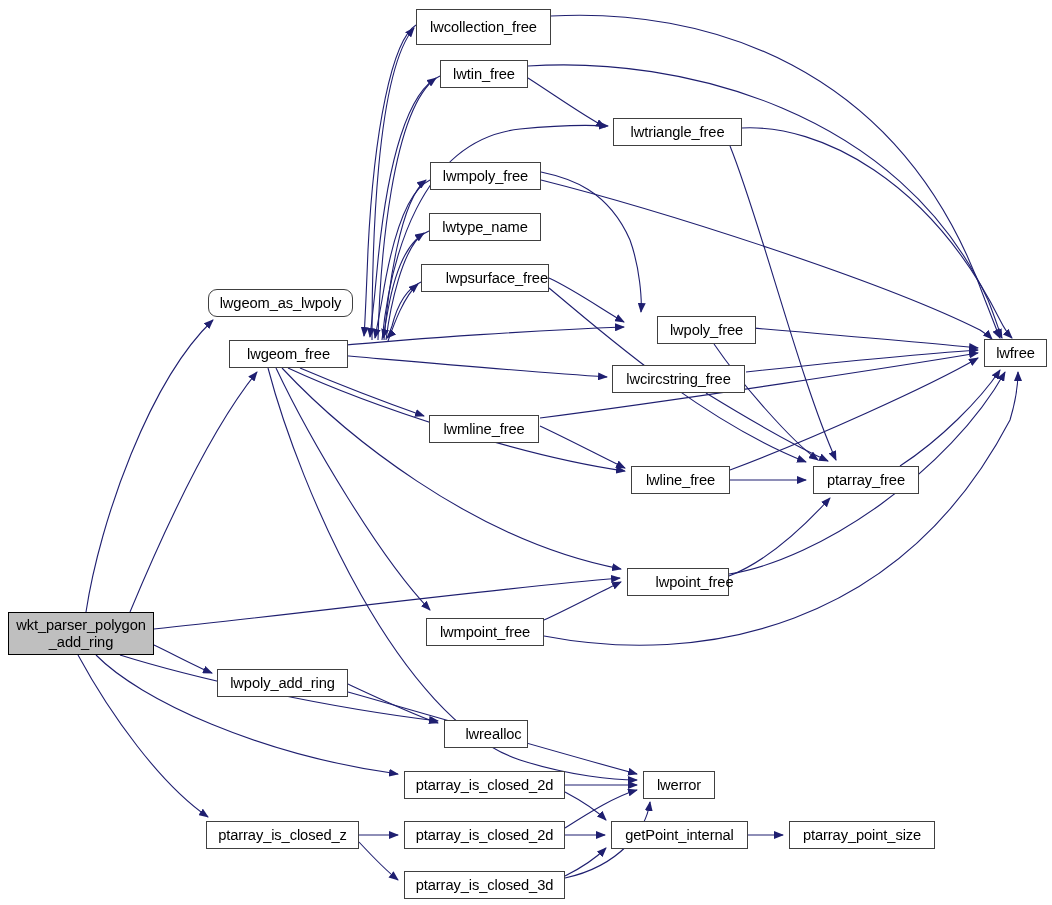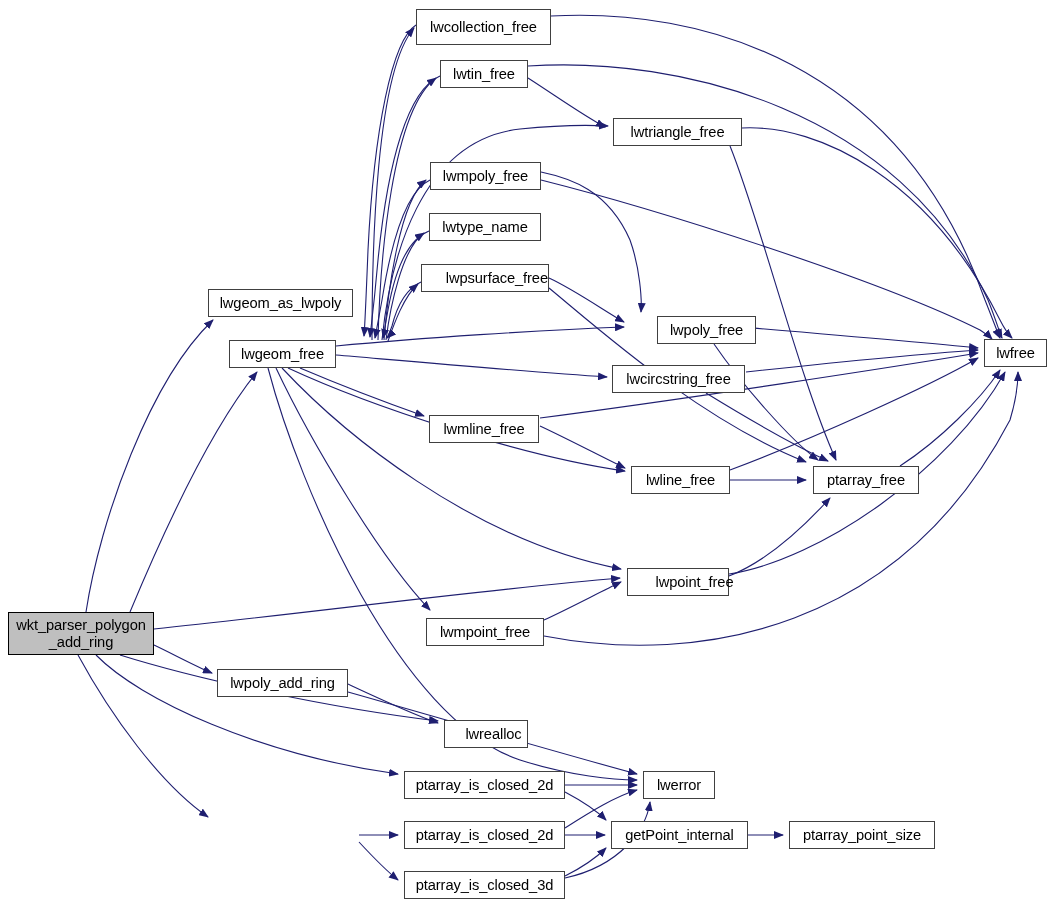--- a/index.html
+++ b/index.html
@@ -124,39 +124,40 @@
         <path d="M565,835 L605,835" fill="none" stroke="#1f1f70" stroke-width="1.1" marker-end="url(#arrow)"></path>
         <path d="M565,878 C620,866 646,830 650,802" fill="none" stroke="#1f1f70" stroke-width="1.1" marker-end="url(#arrow)"></path>
         <path d="M565,876 C585,866 600,854 606,848" fill="none" stroke="#1f1f70" stroke-width="1.1" marker-end="url(#arrow)"></path>
         <path d="M748,835 L783,835" fill="none" stroke="#1f1f70" stroke-width="1.1" marker-end="url(#arrow)"></path>
       </g>
   </svg>
 
   <div id="node-layer">
       <div class="node highlight" style="left: 8px; top: 612px; width: 146px; height: 43px;"><span class="node-label">wkt_parser_polygon
 _add_ring</span></div>
-      <div class="node" style="left: 208px; top: 289px; width: 145px; height: 28px;"><span class="node-label">lwgeom_as_lwpoly</span></div>
-      <div class="node" style="left: 229px; top: 340px; width: 107px; height: 28px;"><span class="node-label">lwgeom_free</span></div>
+      <div class="node" style="left: 208px; top: 289px; width: 145px; height: 28px; border-radius: 9px;"><span class="node-label">lwgeom_as_lwpoly</span></div>
+      <div class="node" style="left: 229px; top: 340px; width: 119px; height: 28px;"><span class="node-label">lwgeom_free</span></div>
       <div class="node" style="left: 416px; top: 9px; width: 135px; height: 36px;"><span class="node-label">lwcollection_free</span></div>
       <div class="node" style="left: 440px; top: 60px; width: 88px; height: 28px;"><span class="node-label">lwtin_free</span></div>
       <div class="node" style="left: 613px; top: 118px; width: 129px; height: 28px;"><span class="node-label">lwtriangle_free</span></div>
       <div class="node" style="left: 430px; top: 162px; width: 111px; height: 28px;"><span class="node-label">lwmpoly_free</span></div>
       <div class="node" style="left: 429px; top: 213px; width: 112px; height: 28px;"><span class="node-label">lwtype_name</span></div>
       <div class="node" style="left: 421px; top: 264px; width: 128px; height: 28px; justify-content: flex-end;"><span class="node-label">lwpsurface_free</span></div>
       <div class="node" style="left: 629px; top: 316px; width: 99px; height: 28px; margin-left: 28px;"><span class="node-label">lwpoly_free</span></div>
       <div class="node" style="left: 612px; top: 365px; width: 133px; height: 28px;"><span class="node-label">lwcircstring_free</span></div>
       <div class="node" style="left: 429px; top: 415px; width: 110px; height: 28px;"><span class="node-label">lwmline_free</span></div>
       <div class="node" style="left: 631px; top: 466px; width: 99px; height: 28px;"><span class="node-label">lwline_free</span></div>
       <div class="node" style="left: 813px; top: 466px; width: 106px; height: 28px;"><span class="node-label">ptarray_free</span></div>
       <div class="node" style="left: 984px; top: 339px; width: 63px; height: 28px;"><span class="node-label">lwfree</span></div>
       <div class="node" style="left: 627px; top: 568px; width: 102px; height: 28px; padding-left: 33px;"><span class="node-label">lwpoint_free</span></div>
       <div class="node" style="left: 426px; top: 618px; width: 118px; height: 28px;"><span class="node-label">lwmpoint_free</span></div>
       <div class="node" style="left: 217px; top: 669px; width: 131px; height: 28px;"><span class="node-label">lwpoly_add_ring</span></div>
       <div class="node" style="left: 444px; top: 720px; width: 84px; height: 28px; padding-left: 15px;"><span class="node-label">lwrealloc</span></div>
       <div class="node" style="left: 404px; top: 771px; width: 161px; height: 28px;"><span class="node-label">ptarray_is_closed_2d</span></div>
       <div class="node" style="left: 643px; top: 771px; width: 72px; height: 28px;"><span class="node-label">lwerror</span></div>
+      <div class="node" style="left: 206px; top: 821px; width: 153px; height: 28px;"><span class="node-label">ptarray_is_closed_z</span></div>
       <div class="node" style="left: 404px; top: 821px; width: 161px; height: 28px;"><span class="node-label">ptarray_is_closed_2d</span></div>
       <div class="node" style="left: 611px; top: 821px; width: 137px; height: 28px;"><span class="node-label">getPoint_internal</span></div>
       <div class="node" style="left: 789px; top: 821px; width: 146px; height: 28px; text-align: right;"><span class="node-label">ptarray_point_size</span></div>
       <div class="node" style="left: 404px; top: 871px; width: 161px; height: 28px;"><span class="node-label">ptarray_is_closed_3d</span></div>
     </div>
 
 </div>
 
 </body></html>

